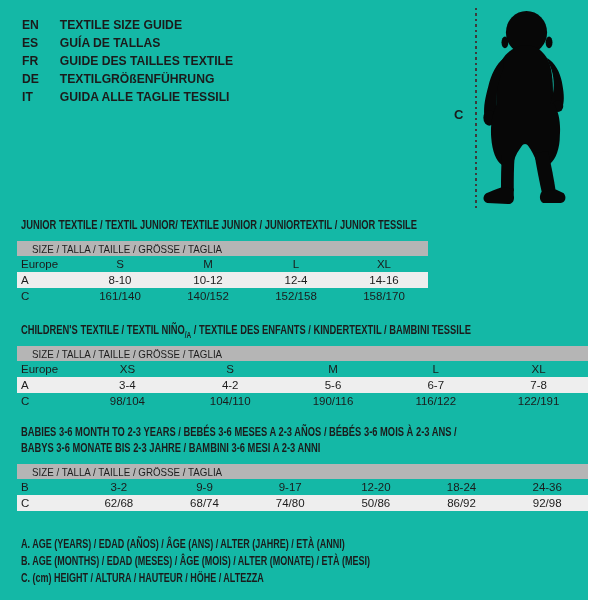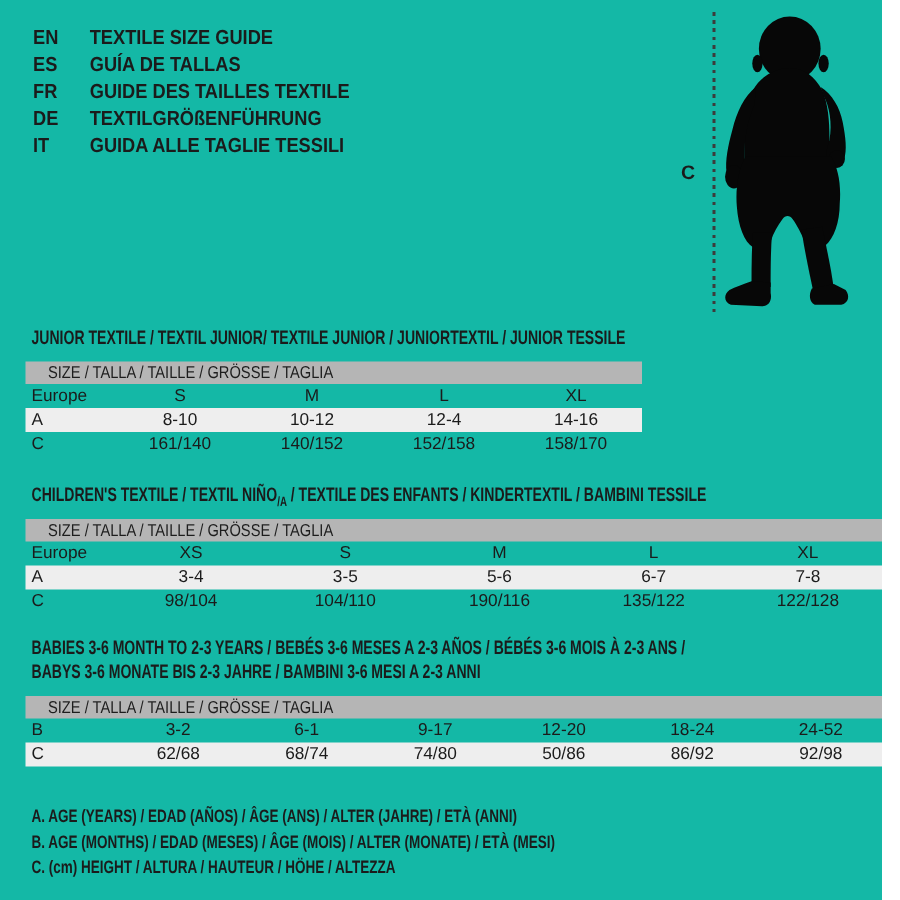--- a/index.html
+++ b/index.html
@@ -126,51 +126,51 @@
       <span class="tlabel">Europe</span>
       <span class="tcell">XS</span>
       <span class="tcell">S</span>
       <span class="tcell">M</span>
       <span class="tcell">L</span>
       <span class="tcell">XL</span>
     </div>
     <div class="trow">
       <span class="tlabel">A</span>
       <span class="tcell">3-4</span>
-      <span class="tcell">3-5</span>
+      <span class="tcell">4-2</span>
       <span class="tcell">5-6</span>
       <span class="tcell">6-7</span>
       <span class="tcell">7-8</span>
     </div>
     <div class="trow">
       <span class="tlabel">C</span>
       <span class="tcell">98/104</span>
       <span class="tcell">104/110</span>
       <span class="tcell">190/116</span>
-      <span class="tcell">135/122</span>
-      <span class="tcell">122/128</span>
+      <span class="tcell">116/122</span>
+      <span class="tcell">122/191</span>
     </div>
   </div>
 
   <div class="tbl-title" style="left:21px;top:424px;">
     <div>BABIES 3-6 MONTH TO 2-3 YEARS / BEBÉS 3-6 MESES A 2-3 AÑOS / BÉBÉS 3-6 MOIS À 2-3 ANS /</div>
     <div>BABYS 3-6 MONATE BIS 2-3 JAHRE / BAMBINI 3-6 MESI A 2-3 ANNI</div>
   </div>
   <div class="size-table" style="left:17px;top:464px;width:573px;">
     <div class="size-bar">
         <span class="cond">SIZE / TALLA / TAILLE / GRÖSSE / TAGLIA</span>
       </div>
     <div class="trow">
       <span class="tlabel">B</span>
       <span class="tcell">3-2</span>
-      <span class="tcell">6-1</span>
+      <span class="tcell">9-9</span>
       <span class="tcell">9-17</span>
       <span class="tcell">12-20</span>
       <span class="tcell">18-24</span>
-      <span class="tcell">24-52</span>
+      <span class="tcell">24-36</span>
     </div>
     <div class="trow">
       <span class="tlabel">C</span>
       <span class="tcell">62/68</span>
       <span class="tcell">68/74</span>
       <span class="tcell">74/80</span>
       <span class="tcell">50/86</span>
       <span class="tcell">86/92</span>
       <span class="tcell">92/98</span>
     </div>

